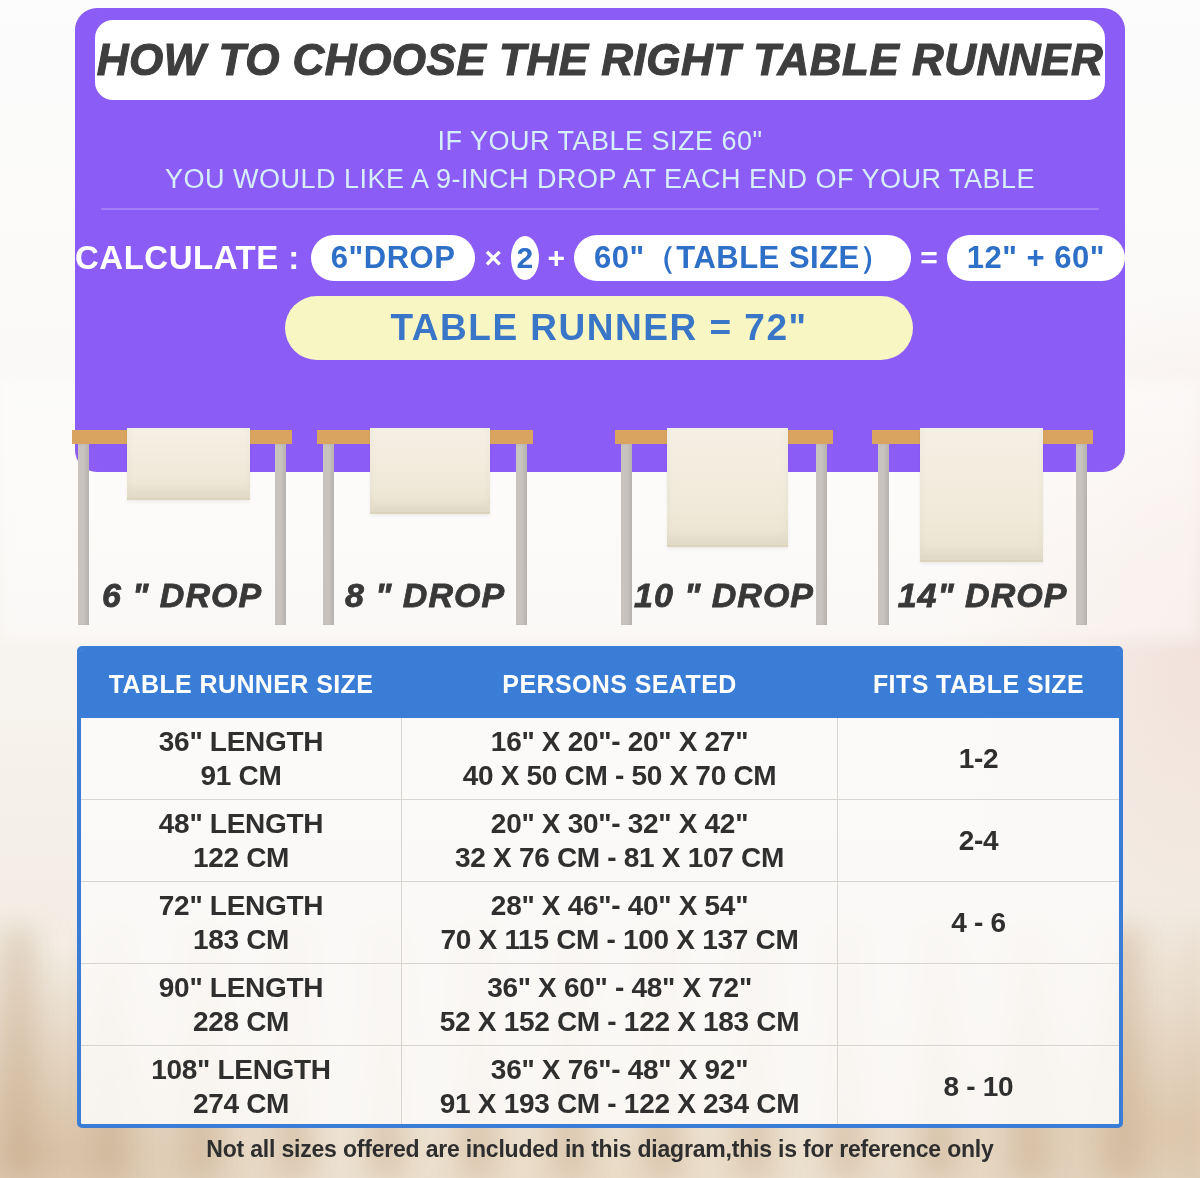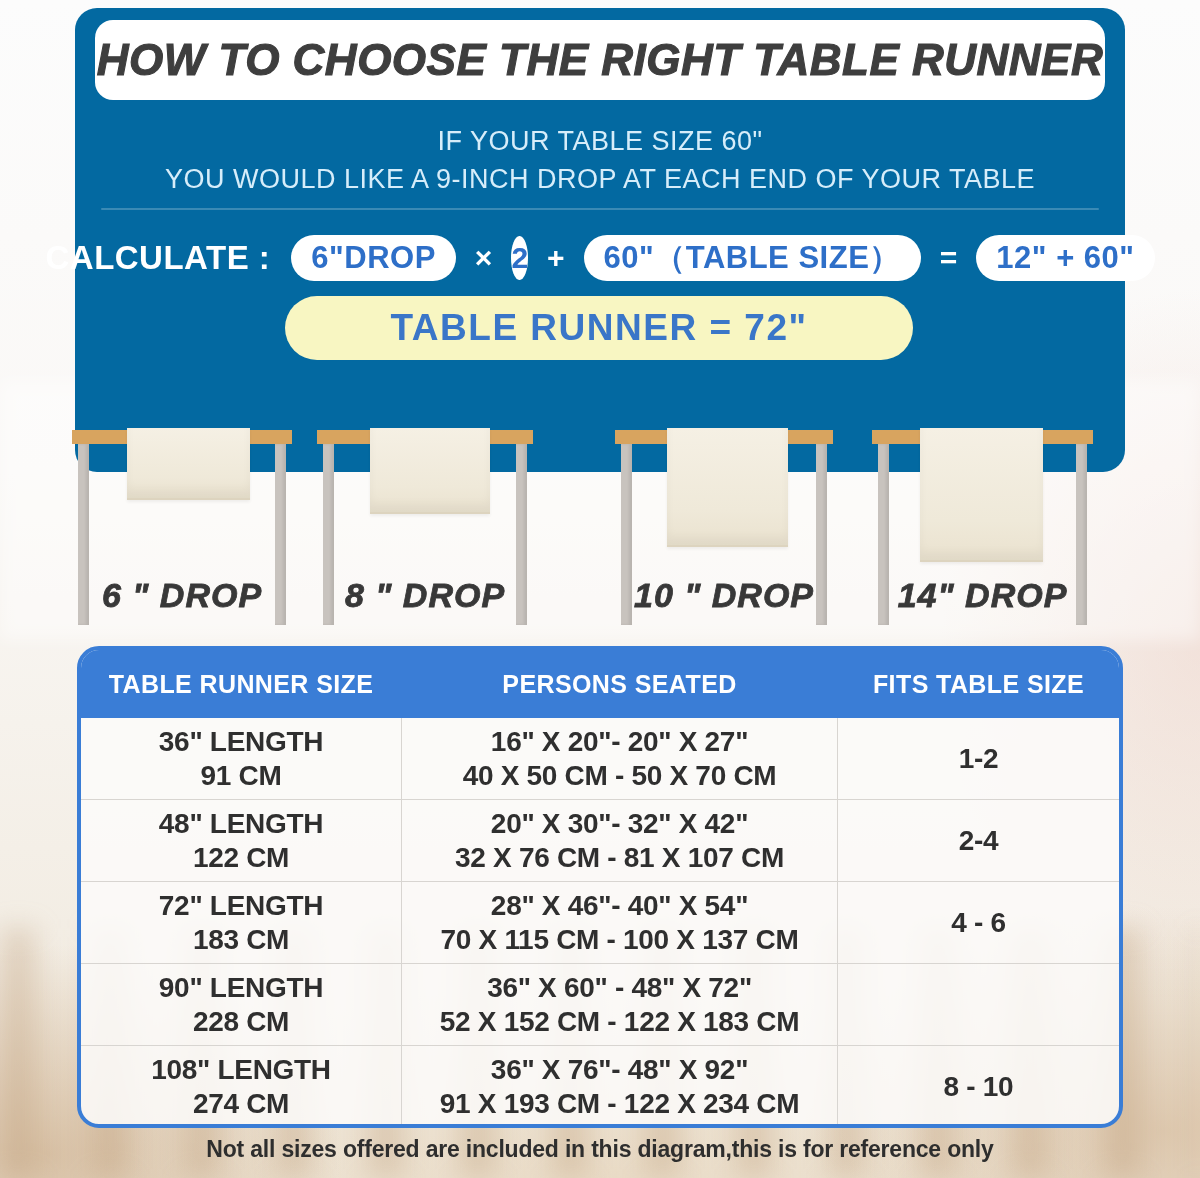--- a/index.html
+++ b/index.html
@@ -13,33 +13,33 @@
       radial-gradient(700px 260px at 50% 100%, rgba(225,203,172,0.45), transparent 75%),
       linear-gradient(180deg,#fcfcfc 0%,#faf8f6 40%,#f4efe7 72%,#efe7da 100%);
   }
   .bg-legs{position:absolute;left:0;right:0;bottom:0;height:250px;
     background:repeating-linear-gradient(90deg, rgba(185,150,112,0.30) 0 36px, rgba(255,255,255,0) 36px 92px);
     filter:blur(13px);}
   .bg-veil{position:absolute;left:0;right:0;top:380px;height:260px;background:rgba(255,255,255,0.45);filter:blur(8px);}
 
   
   .top-panel{position:absolute;left:75px;top:8px;width:1050px;height:464px;
-    background:#0369a1;border-radius:22px;}
+    background:#8b5cf6;border-radius:22px;}
   .title-box{position:absolute;left:20px;top:12px;width:1010px;height:80px;background:#ffffff;
     border-radius:18px;display:flex;align-items:center;justify-content:center;}
   .title-box span{font-size:44px;font-weight:700;font-style:italic;color:#3e3e3e;
     letter-spacing:0.5px;-webkit-text-stroke:1.1px #3e3e3e;white-space:nowrap;}
   .subline{position:absolute;left:0;right:0;text-align:center;color:#d6edfa;
     font-size:27px;font-weight:400;letter-spacing:0.5px;white-space:nowrap;}
   .sub1{top:118px;}
   .sub2{top:156px;}
   .top-divider{position:absolute;left:26px;right:26px;top:200px;height:2px;
     background:rgba(255,255,255,0.22);border-radius:1px;}
   .calc-row{position:absolute;left:0;right:0;top:226px;height:48px;
-    display:flex;align-items:center;justify-content:center;gap:19px;}
+    display:flex;align-items:center;justify-content:center;gap:9px;}
   .calc-label{color:#ffffff;font-size:33px;font-weight:700;letter-spacing:0.5px;margin-right:2px;white-space:nowrap;}
   .pill{background:#ffffff;color:#2e6fc8;border-radius:25px;height:46px;
     display:flex;align-items:center;justify-content:center;padding:0 20px;
     font-size:31px;font-weight:700;letter-spacing:0.5px;white-space:nowrap;}
   .op{color:#ffffff;font-size:30px;font-weight:700;}
   .circle{background:#ffffff;color:#2e6fc8;width:44px;height:44px;border-radius:50%;
     display:flex;align-items:center;justify-content:center;font-size:30px;font-weight:700;}
   .result-pill{position:absolute;left:210px;top:288px;width:628px;height:64px;
     background:#f8f6c2;border-radius:32px;display:flex;align-items:center;justify-content:center;
     color:#3a76c8;font-size:37px;font-weight:700;letter-spacing:1.5px;white-space:nowrap;}
@@ -61,21 +61,21 @@
   .fig1 .runner{left:55px;width:123px;height:70px;}
   .fig2 .runner{left:53px;width:120px;height:84px;}
   .fig3 .runner{left:52px;width:121px;height:117px;}
   .fig4 .runner{left:48px;width:123px;height:132px;}
   .fig-label{position:absolute;left:0;right:0;top:148px;text-align:center;
     font-size:34px;font-weight:700;font-style:italic;color:#383838;
     -webkit-text-stroke:0.8px #383838;letter-spacing:1px;white-space:nowrap;}
 
   
   .bottom-panel{position:absolute;left:77px;top:646px;width:1046px;height:482px;
-    box-sizing:border-box;border:4px solid #3a7dd6;border-radius:22px;
+    box-sizing:border-box;border:4px solid #3a7dd6;border-radius:5px;
     background:rgba(252,251,249,0.88);overflow:hidden;}
   .tbl-header{height:68px;background:#3a7dd6;display:grid;
     grid-template-columns:320px 437px 281px;align-items:center;}
   .tbl-header div{color:#ffffff;font-size:25px;font-weight:700;letter-spacing:0.4px;
     text-align:center;white-space:nowrap;}
   .tbl-row{display:grid;grid-template-columns:320px 437px 281px;height:81px;
     align-items:center;text-align:center;}
   .tbl-row + .tbl-row{border-top:1px solid #d8d5d1;}
   .cell{display:flex;flex-direction:column;justify-content:center;height:100%;}
   .cell-mid{border-left:1px solid #d8d5d1;border-right:1px solid #d8d5d1;}

